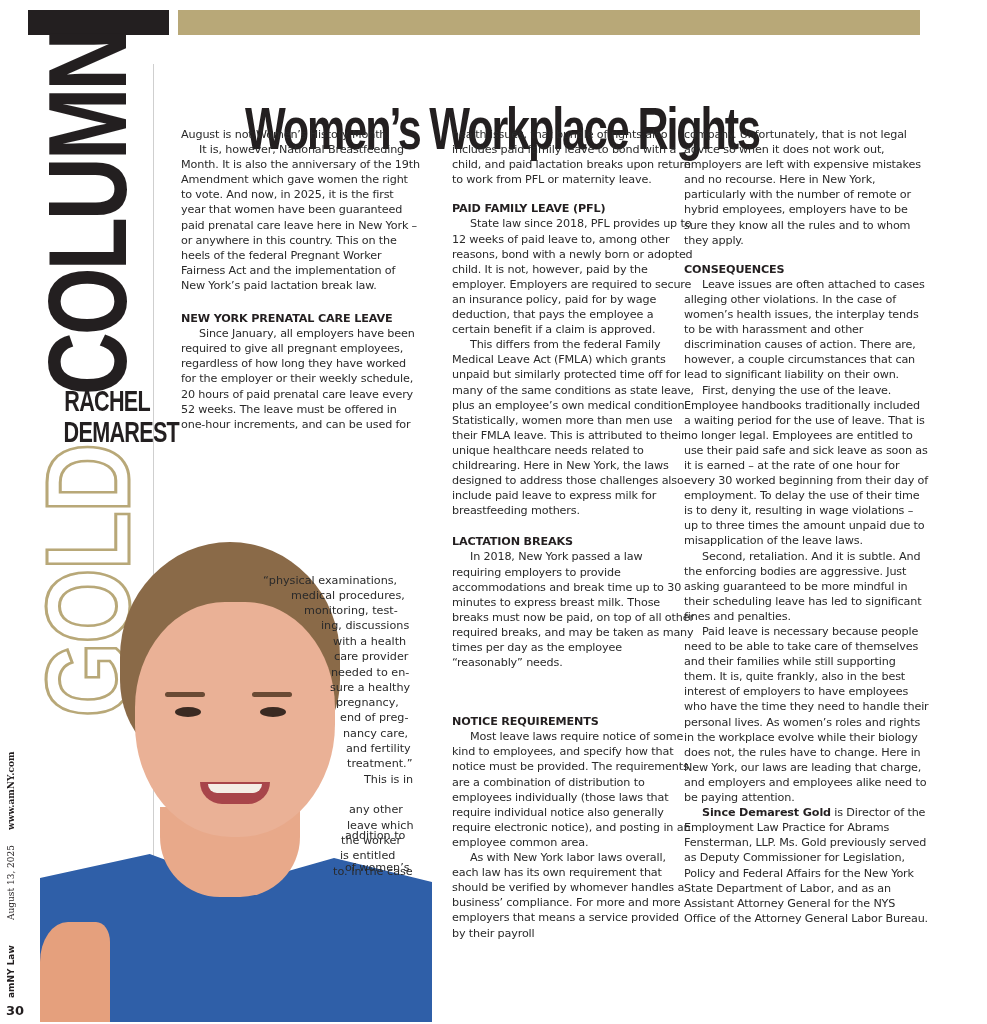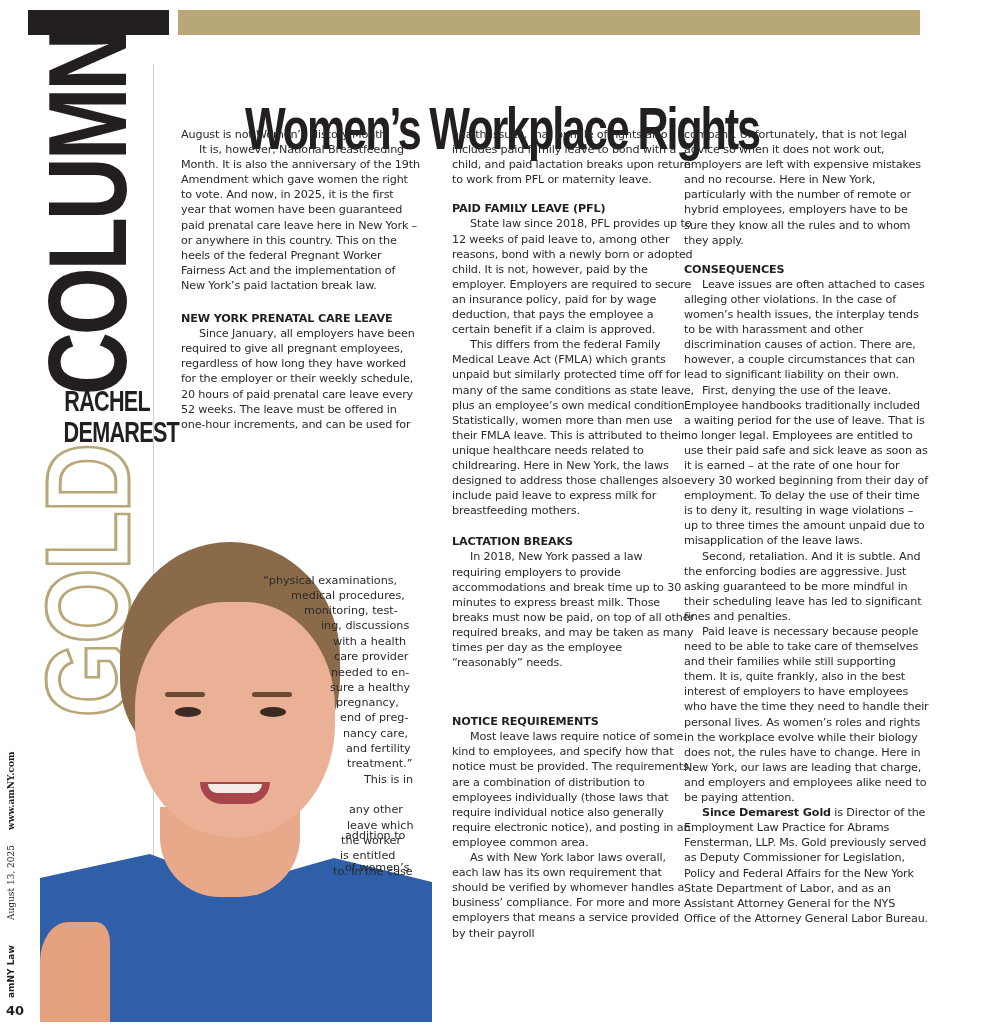--- a/index.html
+++ b/index.html
@@ -107,21 +107,21 @@
   <div class="eye r"></div>
   <div class="mouth"></div>
   <div class="teeth"></div>
 </div>
 
 <div class="side-meta">
   <span class="meta-url">www.amNY.com</span>
   <span class="meta-date">August 13, 2025</span>
   <span class="meta-pub">amNY Law</span>
 </div>
-<div class="page-num">40</div>
+<div class="page-num">30</div>
 
 <div class="col col1">
   <p class="noindent">August is not Women’s History Month.</p>
   <p>It is, however, National Breastfeeding Month. It is also the anniversary of the 19th Amendment which gave women the right to vote. And now, in 2025, it is the first year that women have been guaranteed paid prenatal care leave here in New York – or anywhere in this country. This on the heels of the federal Pregnant Worker Fairness Act and the implementation of New York’s paid lactation break law.</p>
   <h3 style="margin-top:18px">NEW YORK PRENATAL CARE LEAVE</h3>
   <p>Since January, all employers have been required to give all pregnant employees, regardless of how long they have worked for the employer or their weekly schedule, 20 hours of paid prenatal care leave every 52 weeks. The leave must be offered in one-hour increments, and can be used for</p>
 </div>
 
 <div>
   <span class="wrap-line" style="left:263px;top:535px">“physical examinations,</span>

